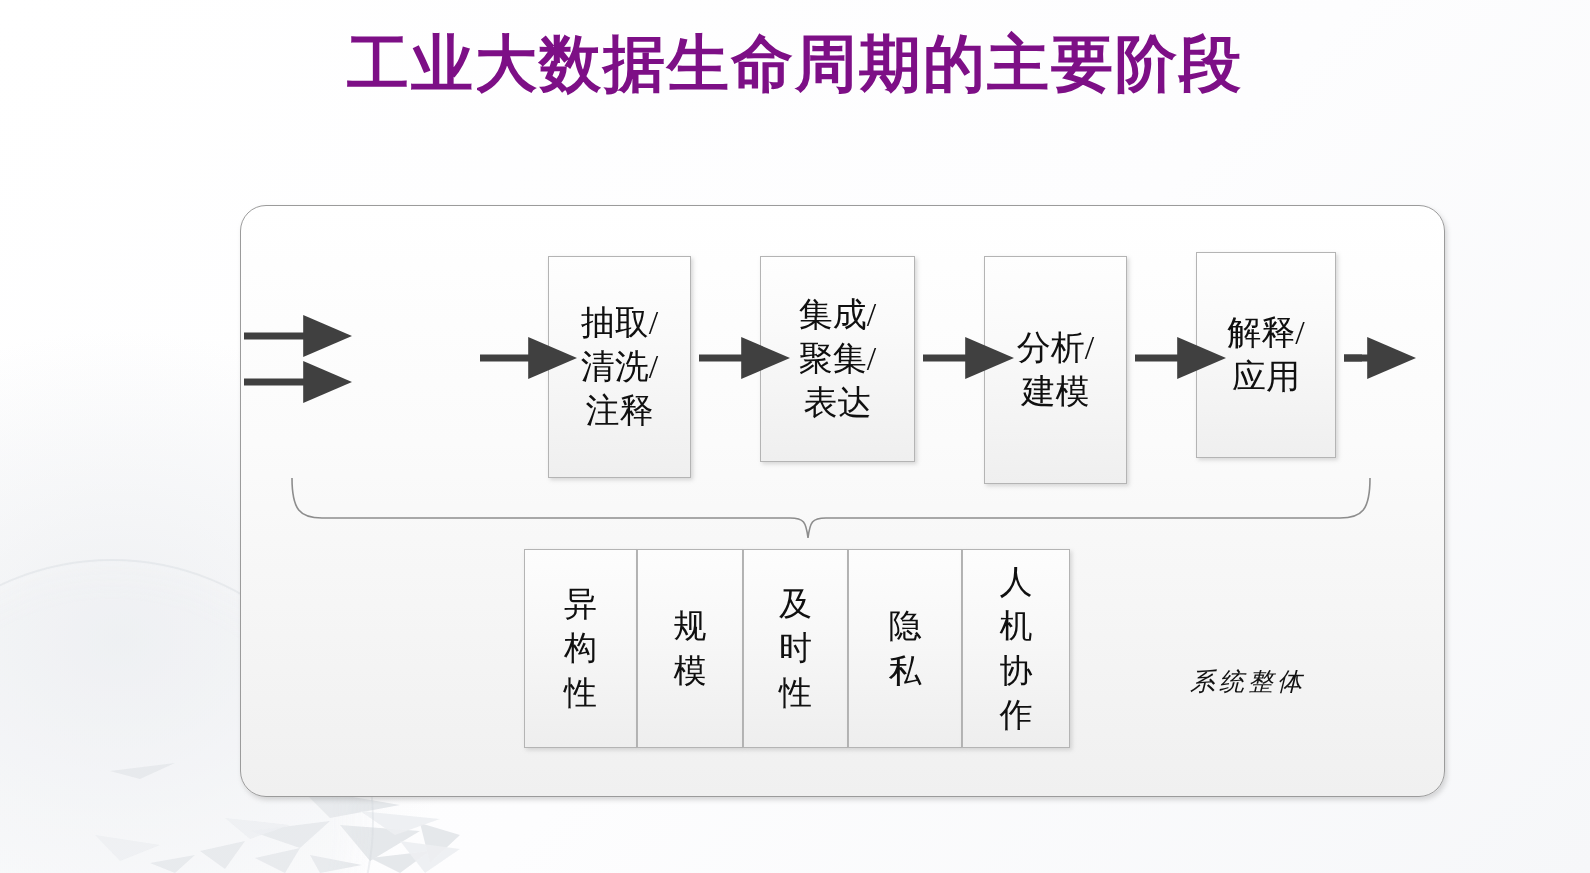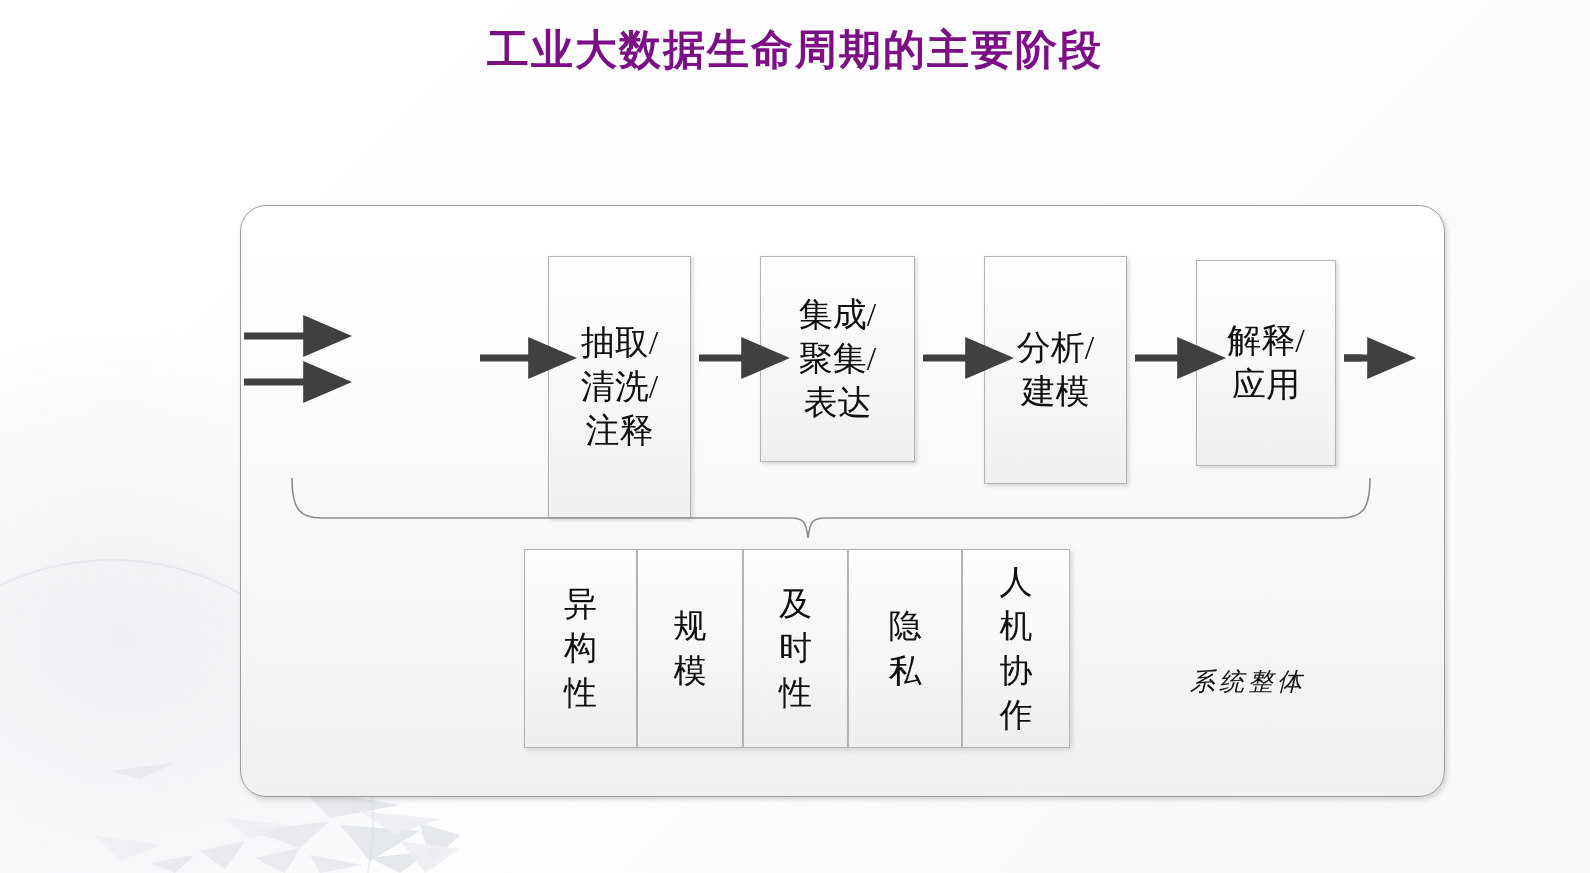--- a/index.html
+++ b/index.html
@@ -45,21 +45,21 @@
 
   
   .title {
     position: absolute;
     top: 22px;
     left: 0;
     width: 1590px;
     text-align: center;
     font-family: "Liberation Sans", "DejaVu Sans", sans-serif;
     font-weight: bold;
-    font-size: 42px;
+    font-size: 62px;
     letter-spacing: 2px;
     color: #7d0f86;
     white-space: nowrap;
   }
 
   
   .container {
     position: absolute;
     left: 240px;
     top: 205px;
@@ -161,38 +161,38 @@
         <polygon points="95,262 160,272 120,288"></polygon>
       </g>
     </svg>
   </div>
 
   <div class="title">工业大数据生命周期的主要阶段</div>
 
   <div class="container"></div>
 
 
-  <div class="stage" style="left:548px; top:256px; width:143px; height:262px;justify-content:center;">
+  <div class="stage" style="left:548px; top:256px; width:143px; height:222px;justify-content:center;">
     <div class="stage-label">抽取/
 清洗/
 注释</div>
   </div>
 
   <div class="stage" style="left:760px; top:256px; width:155px; height:206px;">
     <div class="stage-label">集成/
 聚集/
 表达</div>
   </div>
 
   <div class="stage" style="left:984px; top:256px; width:143px; height:228px;">
     <div class="stage-label">分析/
 建模</div>
   </div>
 
-  <div class="stage" style="left:1196px; top:260px; width:140px; height:206px;">
+  <div class="stage" style="left:1196px; top:252px; width:140px; height:206px;">
     <div class="stage-label">解释/
 应用</div>
   </div>
 
   <div class="factor" style="left:524px; top:549px; width:113px; height:199px;">
     <div class="factor-label">异
 构
 性</div>
   </div>
 

